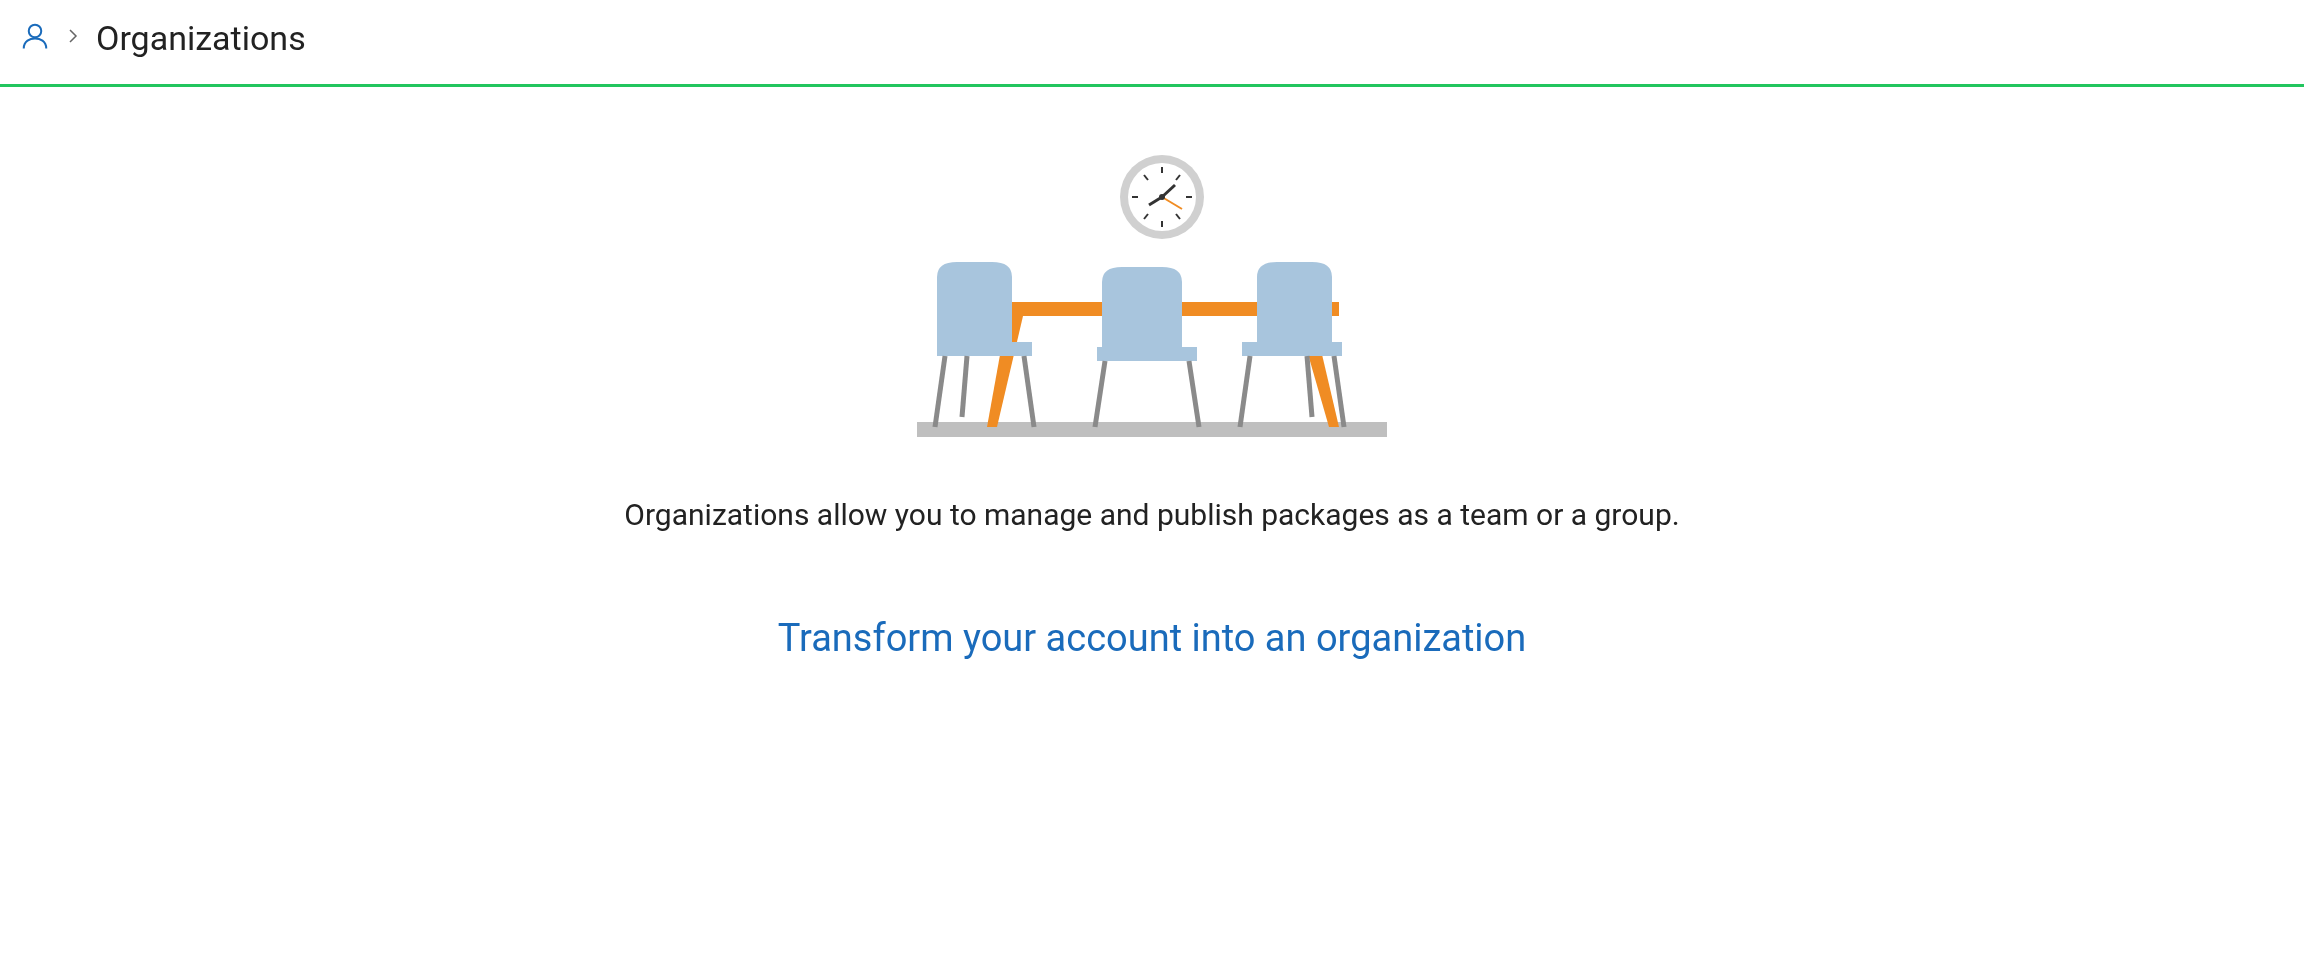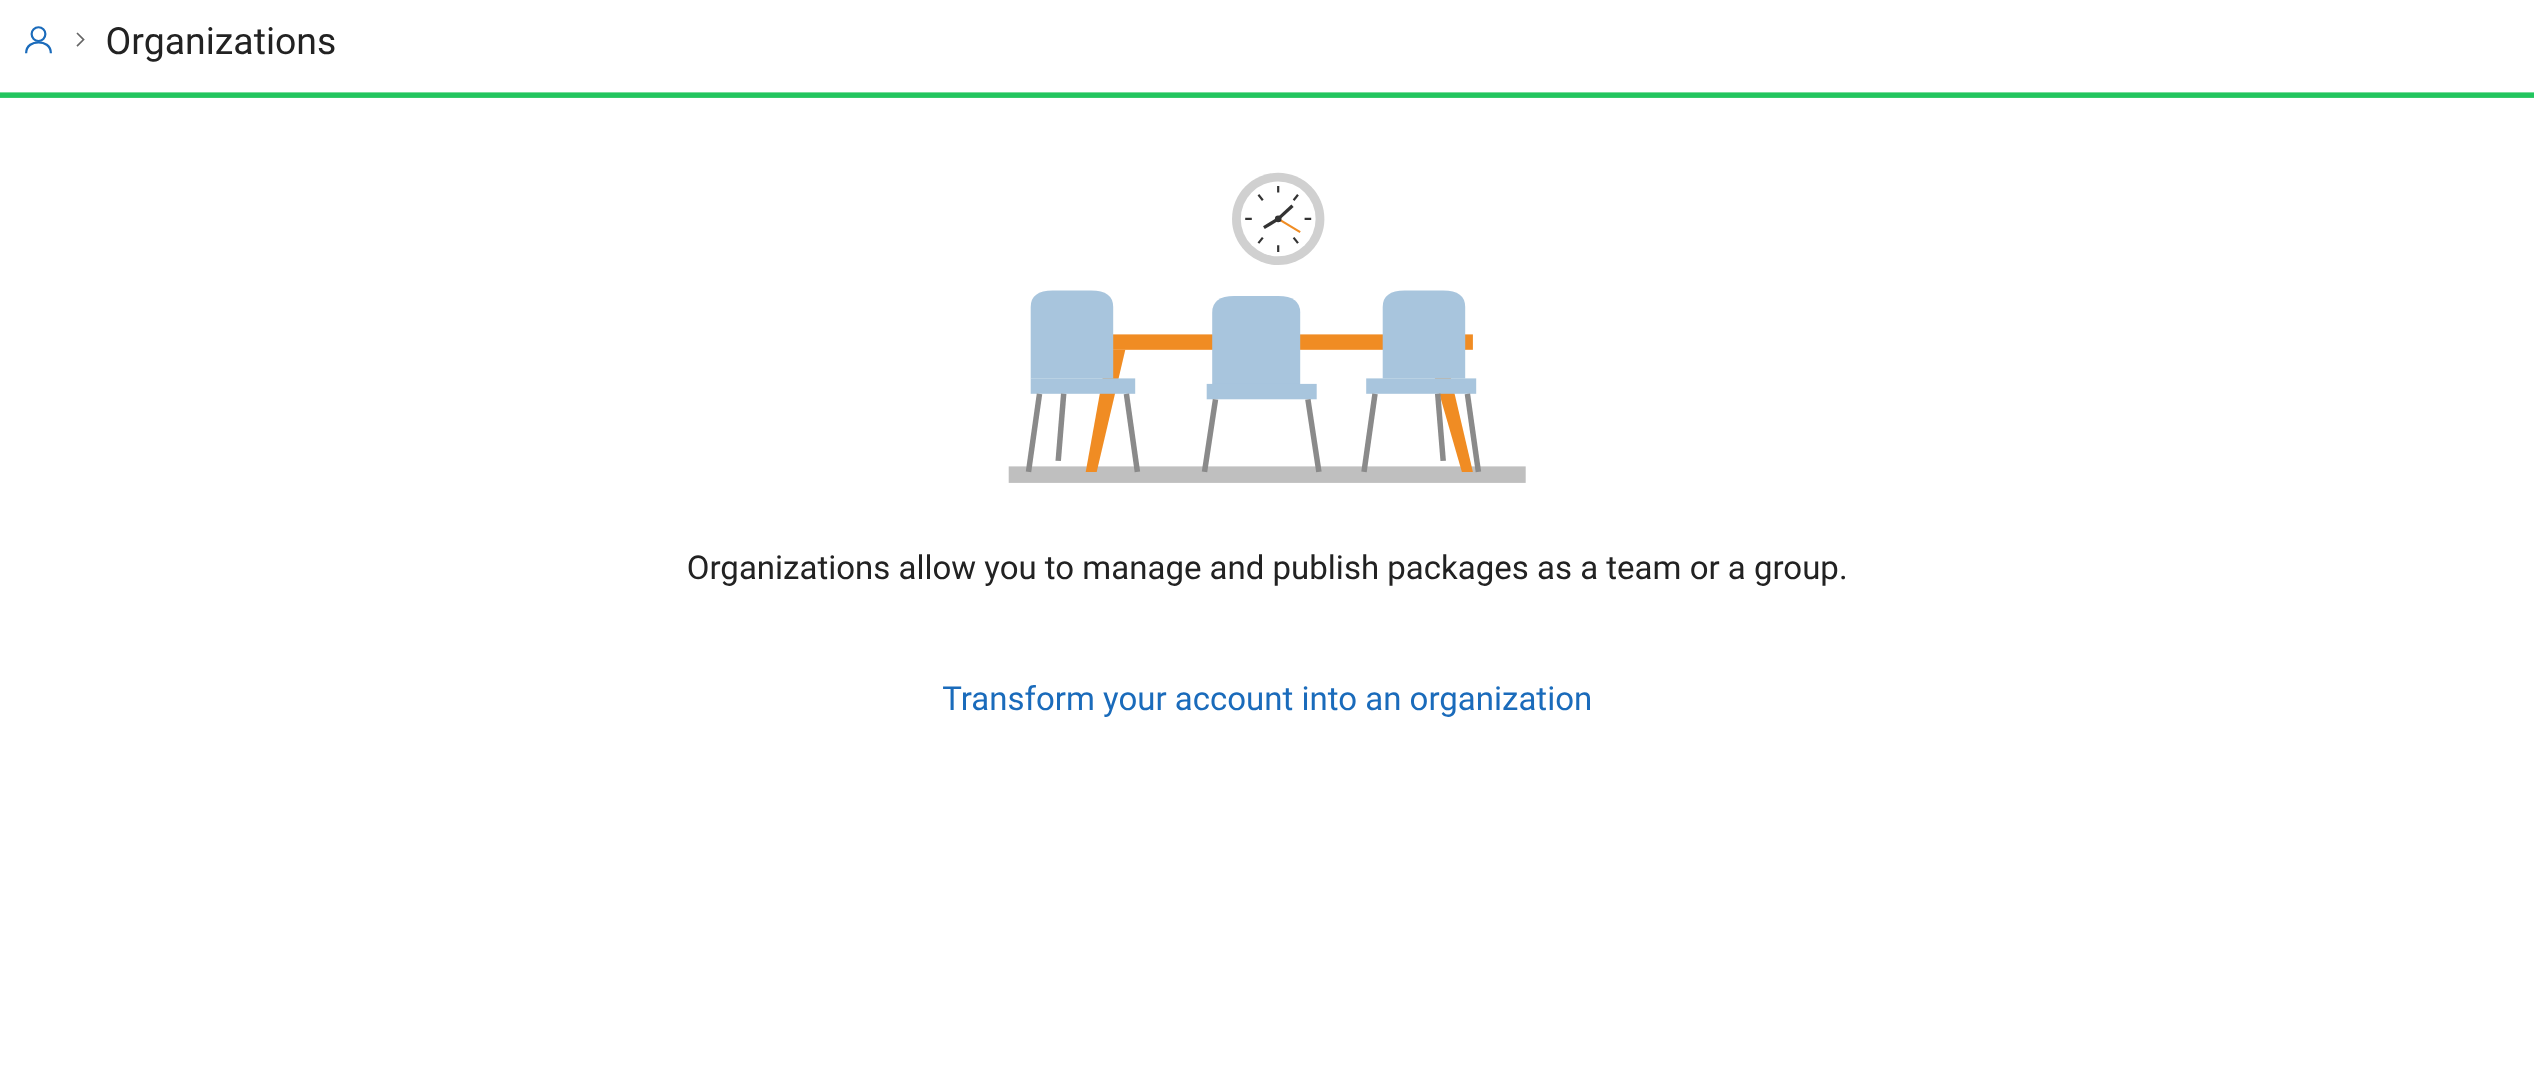--- a/index.html
+++ b/index.html
@@ -6,21 +6,21 @@
     body {
       font-family: "Segoe UI", -apple-system, BlinkMacSystemFont, Roboto, Helvetica, Arial, sans-serif;
       background: #ffffff;
       color: #222;
       width: 2304px;
     }
     .breadcrumb {
       display: flex;
       align-items: center;
       padding: 18px 20px 26px 20px;
-      border-bottom: 5px solid #22c55e;
+      border-bottom: 3px solid #22c55e;
       gap: 14px;
     }
     .breadcrumb .user-icon svg {
       width: 30px;
       height: 30px;
       stroke: #1a6bbb;
       fill: none;
       stroke-width: 1.6;
     }
     .breadcrumb .chevron svg {
@@ -64,21 +64,21 @@
       background: #2e7ab8;
       color: #ffffff;
       border: none;
       font-size: 26px;
       padding: 16px 30px;
       cursor: pointer;
       font-family: inherit;
     }
     .link {
       color: #1a6bbb;
-      font-size: 30px;
+      font-size: 38px;
       text-decoration: none;
       cursor: pointer;
     }
   </style>
 </head>
 <body>
 
 <div class="breadcrumb">
   <span class="user-icon">
     <svg viewBox="0 0 24 24">

